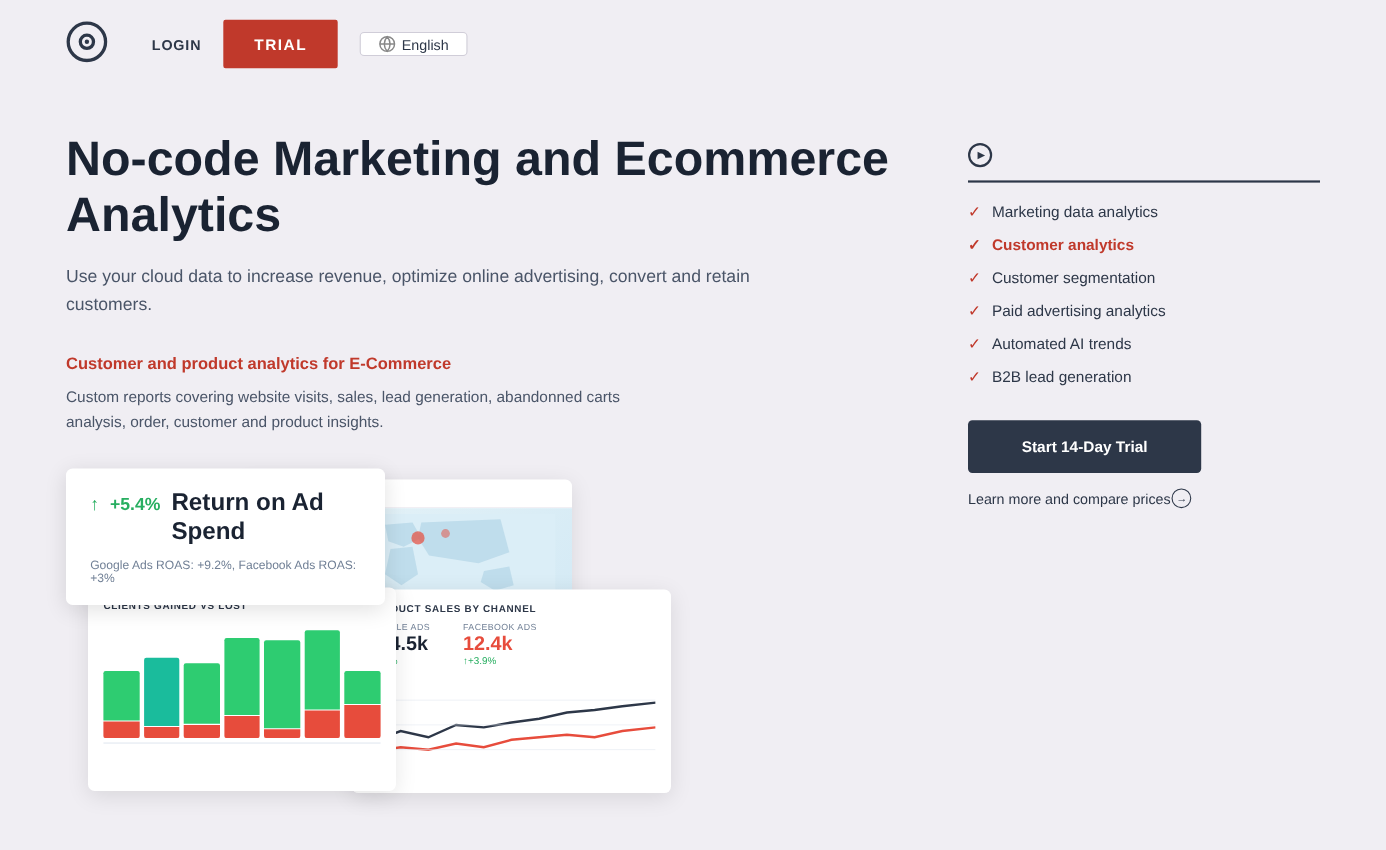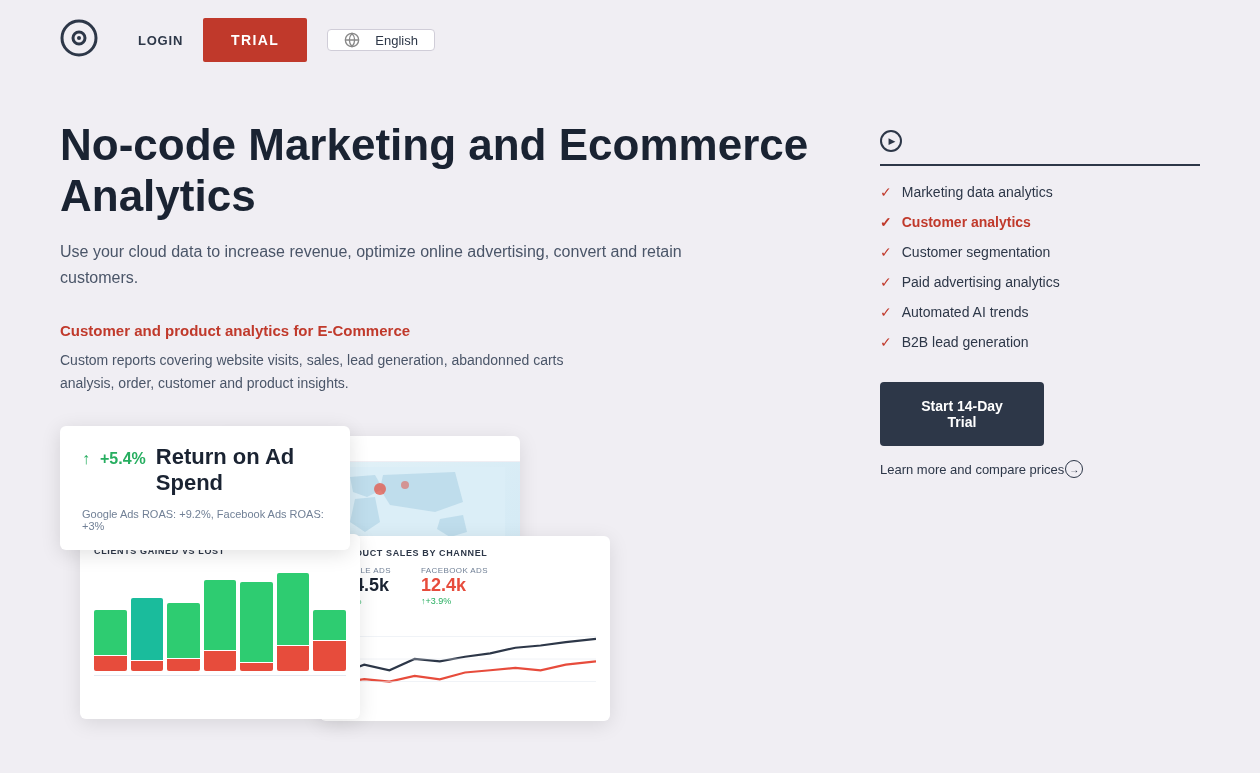--- a/index.html
+++ b/index.html
@@ -53,21 +53,21 @@
       padding: 14px 28px;
       font-size: 14px;
       font-weight: 700;
       letter-spacing: 0.1em;
       cursor: pointer;
       border-radius: 2px;
     }
     .lang-btn {
       display: flex;
       align-items: center;
-      gap: 15px;
+      gap: 5px;
       background: white;
       border: 1.5px solid #d0cdd8;
       border-radius: 4px;
       padding: 2px 16px;
       font-size: 13px;
       font-weight: 500;
       color: #2d3748;
       cursor: pointer;
     }
     .globe-icon {
@@ -326,21 +326,21 @@
     .start-trial-btn {
       background: #2d3748;
       color: white;
       border: none;
       padding: 16px 28px;
       font-size: 14px;
       font-weight: 600;
       cursor: pointer;
       border-radius: 4px;
       display: block;
-      width: 164px;
+      width: 212px;
       margin-bottom: 14px;
     }
     .compare-link {
       display: flex;
       align-items: center;
       gap: 1px;
       font-size: 13px;
       color: #2d3748;
       cursor: pointer;
       font-weight: 500;

